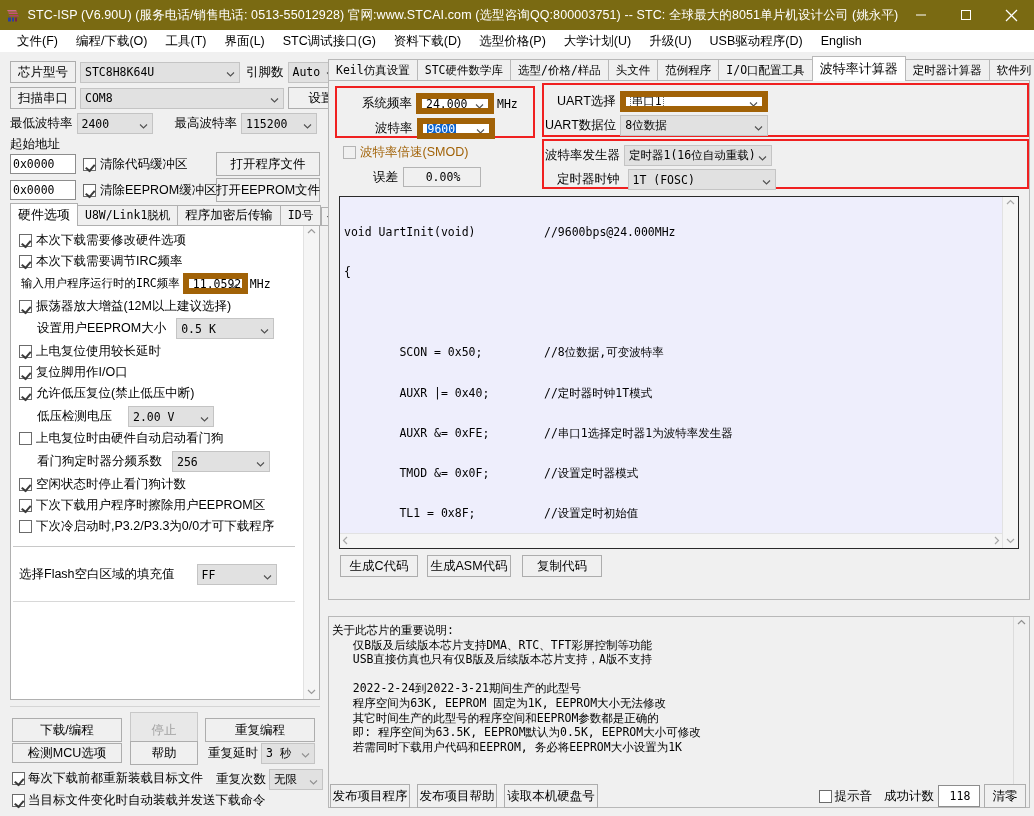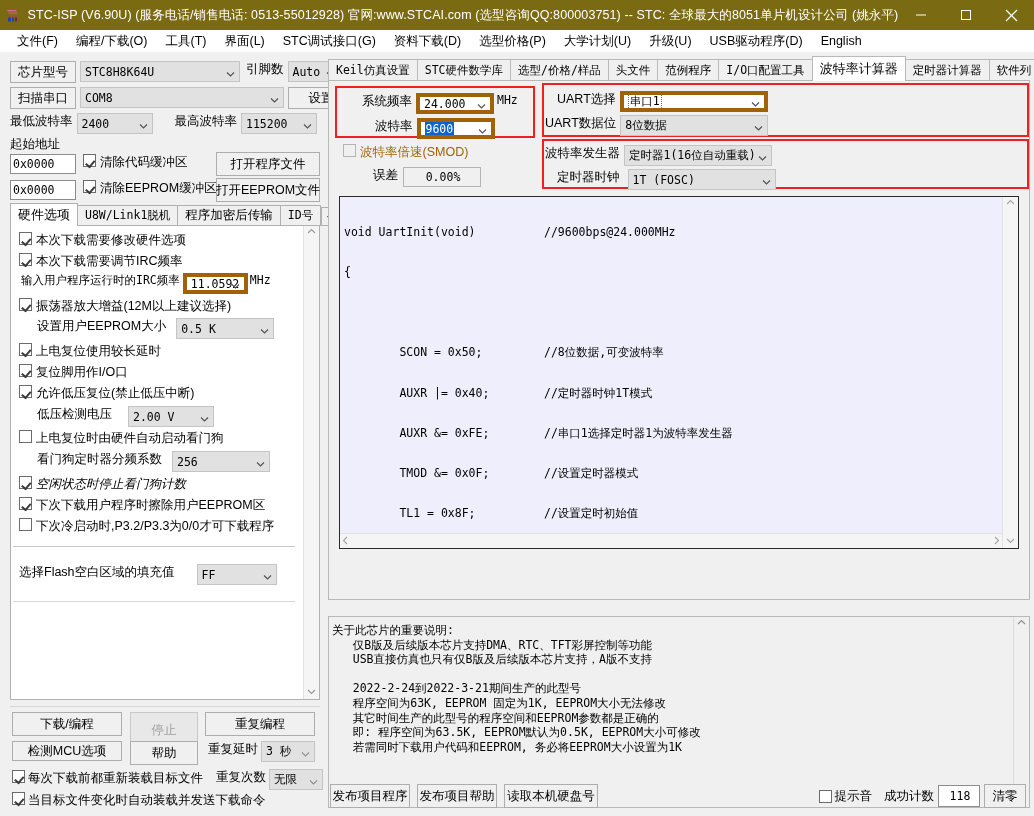--- a/index.html
+++ b/index.html
@@ -39,41 +39,41 @@
   .menu-sep {
     position:absolute; left:0; top:52px; width:1034px; height:4px; background:#f0f0f0;
   }
 
   
   .content { position:absolute; left:0; top:56px; width:1034px; height:760px; background:#f0f0f0; }
 
   
   .left { position:absolute; left:4px; top:0px; width:320px; height:756px; }
 
-  .row { display:flex; align-items:flex-start; }
+  .row { display:flex; align-items:center; }
 
   .btn {
     background:#f0f0f0; border:1px solid #adadad;
     font-family:"Liberation Sans", sans-serif; font-size:12.5px; color:#000;
     display:flex; align-items:center; justify-content:center;
     height:22px; white-space:nowrap; cursor:default;
   }
   .btn.disabled { color:#a0a0a0; background:#e8e8e8; border-color:#c8c8c8; }
 
   .combo {
     background:#e1e1e1; border:1px solid #c4c4c4; height:21px;
     display:flex; align-items:center; position:relative;
     font-family:"DejaVu Sans Mono", monospace; font-size:11.5px; color:#000;
     padding-left:4px; white-space:nowrap; overflow:hidden;
   }
   .combo .arrow {
     position:absolute; right:4px; top:50%; transform:translateY(-50%);
     width:9px; height:9px;
   }
-  .combo.white { background:#ffffff; border:4px solid #a16207; }
+  .combo.white { background:#ffffff; border:6px solid #a16207; }
 
   .txtbox {
     background:#ffffff; border:1px solid #8d8d8d; height:20px;
     font-family:"DejaVu Sans Mono", monospace; font-size:11.5px;
     display:flex; align-items:center; padding-left:2px; color:#000;
   }
 
   .cklbl { font-family:"Liberation Sans", sans-serif; font-size:12.5px; }
   .mono { font-family:"DejaVu Sans Mono", monospace; font-size:11.5px; }
 
@@ -384,21 +384,21 @@
             <div class="combo" style="width:98px; margin-left:10px;">
               <span>256</span>
               <span class="arrow">
                 <svg width="9" height="9" viewBox="0 0 9 9">
                     <path d="M1 3 L4.5 6.5 L8 3" fill="none" stroke="#505050" stroke-width="1.1"></path>
                   </svg>
               </span>
             </div>
           </div>
 
-          <div class="row" style="position:absolute; left:8px; top:250px;font-style:italic;">
+          <div class="row" style="position:absolute; left:8px; top:250px;">
             <div class="cb checked"></div>
             <div class="cklbl" style="margin-left:4px;">空闲状态时停止看门狗计数</div>
           </div>
 
           <div class="row" style="position:absolute; left:8px; top:271px;">
             <div class="cb checked"></div>
             <div class="cklbl" style="margin-left:4px;">下次下载用户程序时擦除用户EEPROM区</div>
           </div>
 
           <div class="row" style="position:absolute; left:8px; top:292px;">
@@ -620,20 +620,25 @@
               </span>
               <span class="tri">
                 <svg width="9" height="7" viewBox="0 0 9 7">
                     <path d="M1 2 L4.5 5.5 L8 2" fill="none" stroke="#a8a8a8" stroke-width="1.2"></path>
                   </svg>
               </span>
             </div>
           </div>
         </div>
 
+        <div class="row" style="position:absolute; left:11px; top:474px;">
+          <div class="btn" style="width:78px; height:22px;">生成C代码</div>
+          <div class="btn" style="width:84px; height:22px; margin-left:9px;">生成ASM代码</div>
+          <div class="btn" style="width:80px; height:22px; margin-left:11px;">复制代码</div>
+        </div>
       </div>
 
       <div class="infopanel">
         <div style="display:flex; height:100%;">
           <div style="flex:1; overflow:hidden; padding:6px 0 0 3px;">
             <div class="infotext">关于此芯片的重要说明:
    仅B版及后续版本芯片支持DMA、RTC、TFT彩屏控制等功能
    USB直接仿真也只有仅B版及后续版本芯片支持，A版不支持
 
    2022-2-24到2022-3-21期间生产的此型号

